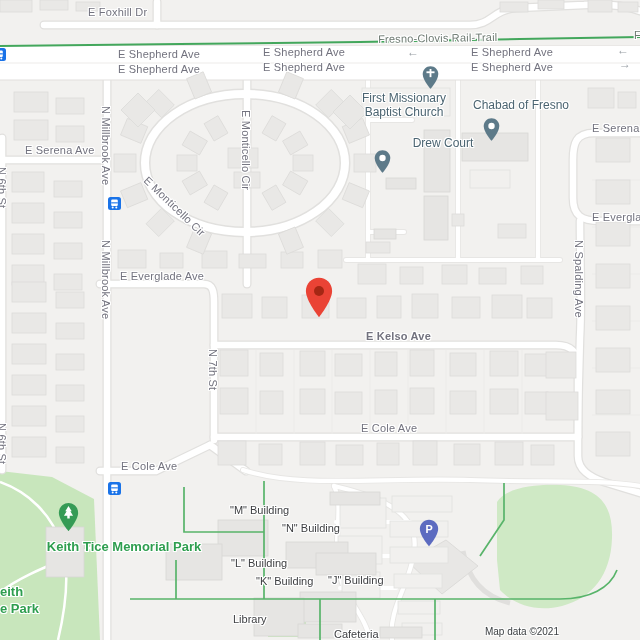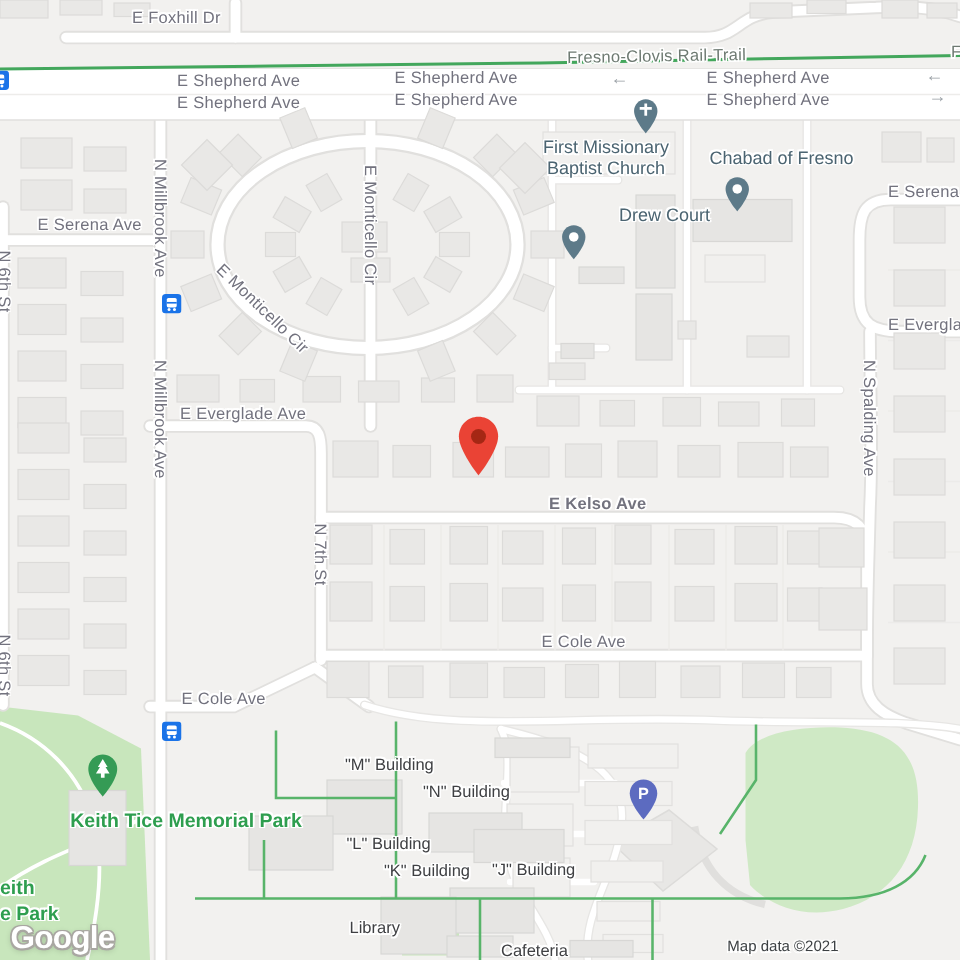--- a/index.html
+++ b/index.html
@@ -409,15 +409,14 @@
         </svg></div>
       <div class="transit" style="left: -7px; top: 47px;"><svg width="13" height="13" viewBox="0 0 13 13">
           <rect width="13" height="13" rx="2.5" fill="#1A73E8"></rect>
           <rect x="3.2" y="2.6" width="6.6" height="6.4" rx="1.1" fill="#fff"></rect>
           <rect x="3.2" y="5.3" width="6.6" height="1.1" fill="#1A73E8"></rect>
           <circle cx="4.7" cy="10.4" r="1" fill="#fff"></circle>
           <circle cx="8.3" cy="10.4" r="1" fill="#fff"></circle>
         </svg></div>
     </div>
 
-  <div id="glogo">Google</div>
   <div id="attrib">Map data ©2021</div>
 </div>
 
 </body></html>

